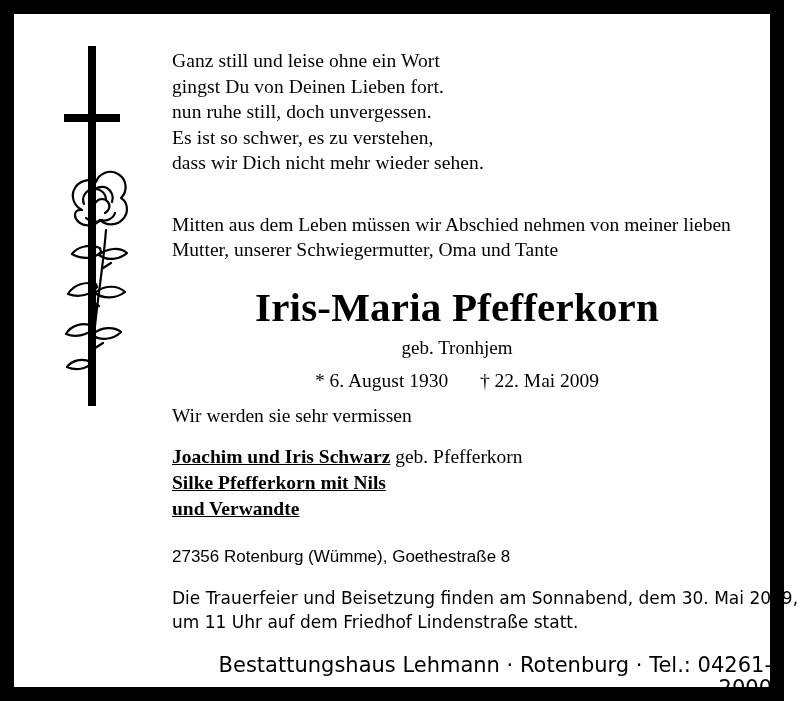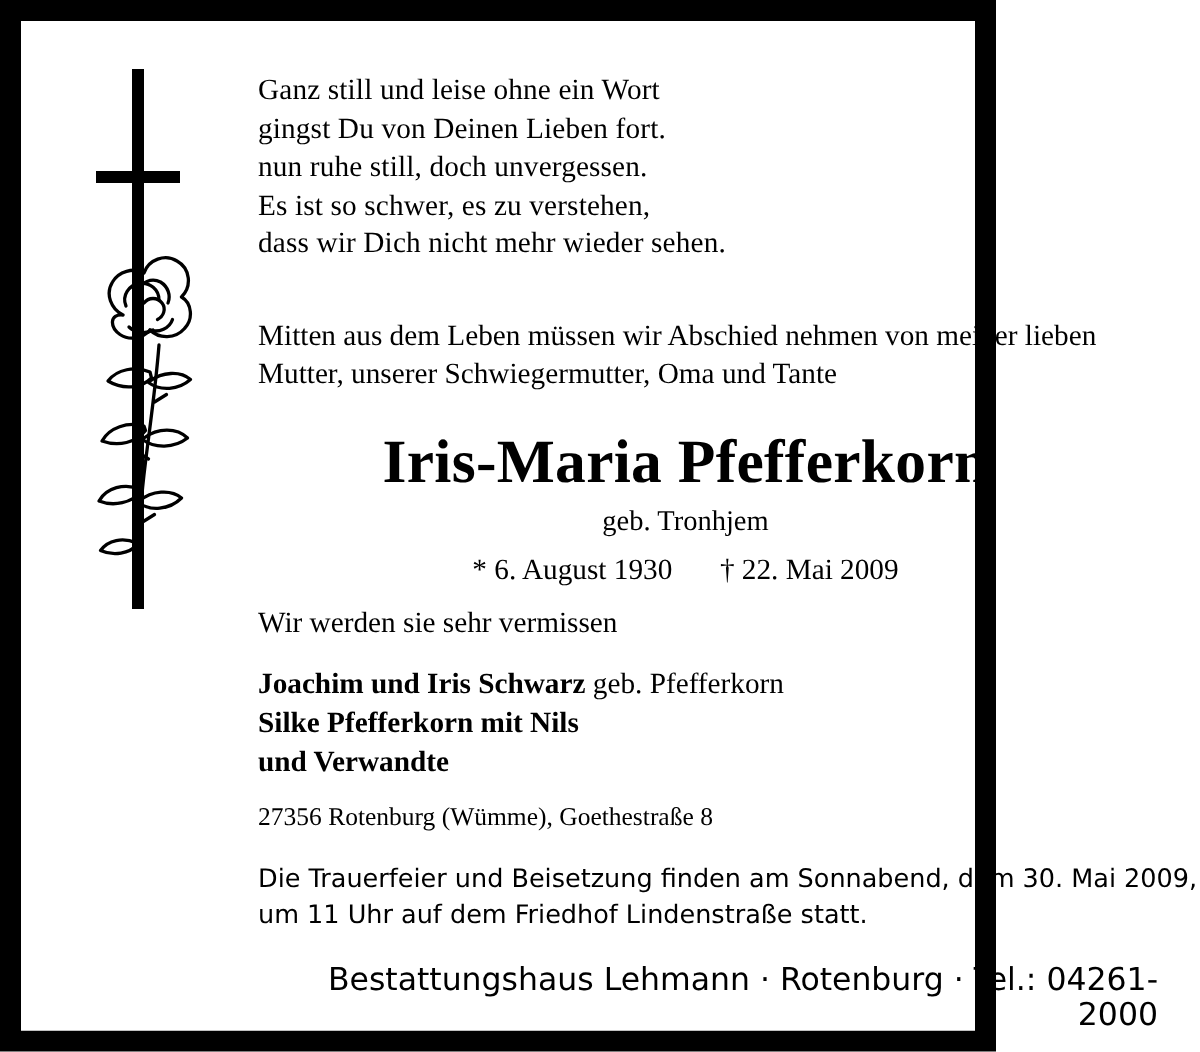--- a/index.html
+++ b/index.html
@@ -10,21 +10,21 @@
   body {
     width: 800px;
     height: 701px;
     font-family: "Liberation Serif", serif;
     color: #000000;
     overflow: hidden;
   }
   .obituary {
     position: relative;
     box-sizing: border-box;
-    width: 664px;
+    width: 784px;
     height: 701px;
     background: #ffffff;
     border: 14px solid #000000;
     padding: 0;
   }
   .inner {
     position: relative;
     box-sizing: border-box;
     width: 100%;
     height: 100%;
@@ -95,26 +95,27 @@
     font-size: 19.5px;
     line-height: 25px;
   }
   .family {
     margin-top: 16px;
     font-size: 19.5px;
     line-height: 26px;
   }
   .family .b {
     font-weight: bold;
+    text-decoration: underline;
   }
   .address {
-    margin-top: 10px;
+    margin-top: 22px;
     font-size: 19px;
     line-height: 25px;
-    font-family: Liberation Serif, serif;
+    font-family: Liberation Sans, sans-serif;
     font-size: 17px;
   }
   .ceremony {
     margin-top: 17px;
     font-size: 17px;
     line-height: 24px;
     font-family: "DejaVu Sans", sans-serif;
   }
   .ceremony div {
     white-space: nowrap;

